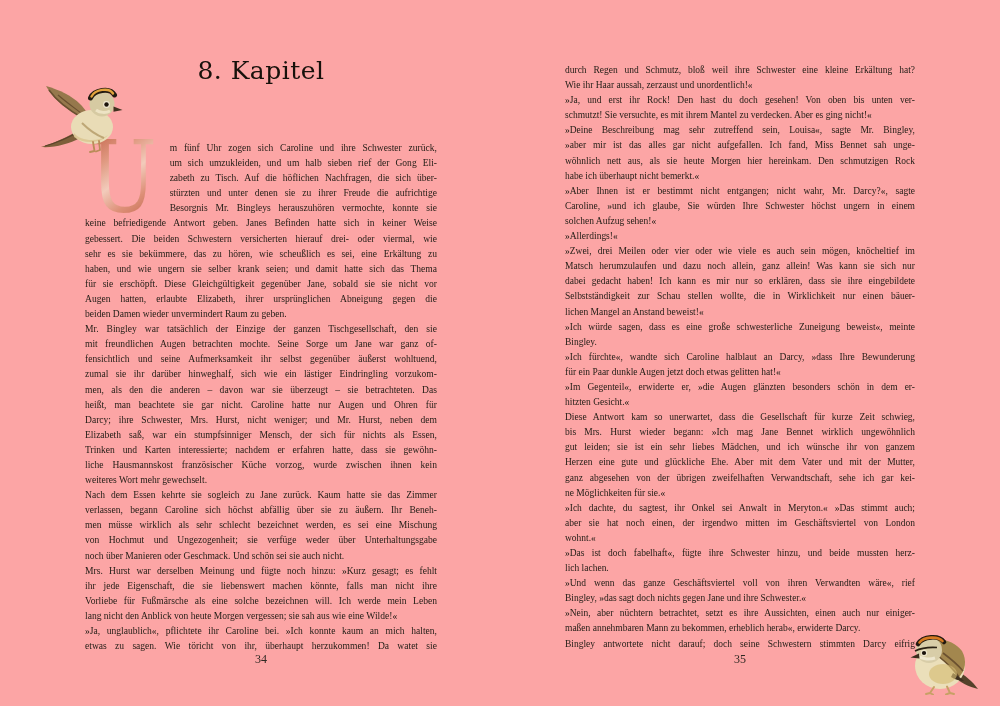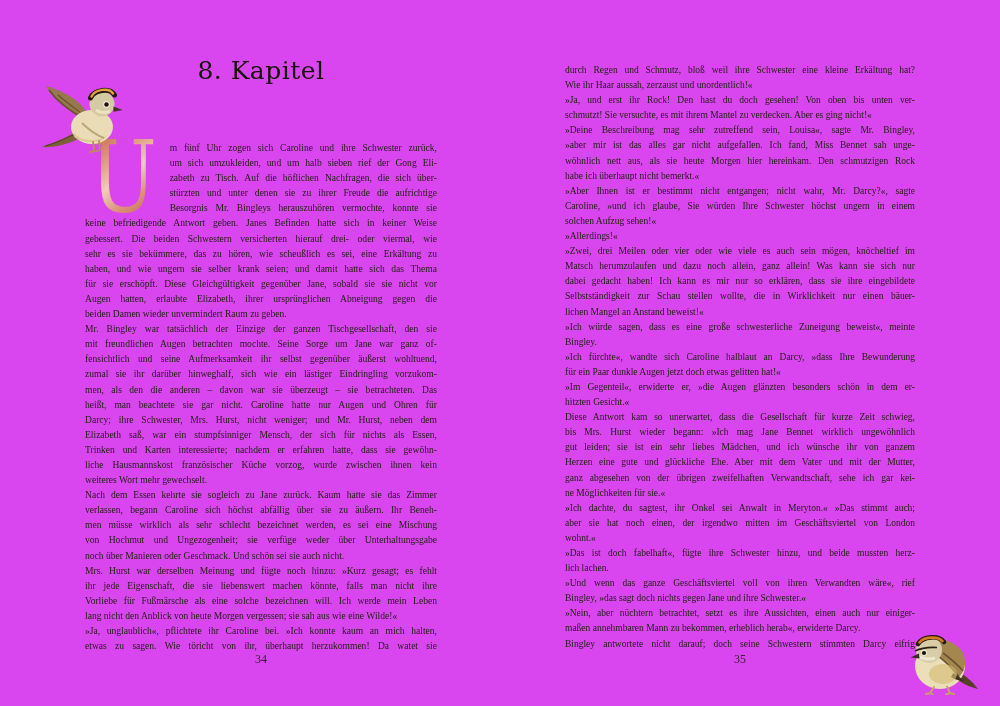--- a/index.html
+++ b/index.html
@@ -1,16 +1,16 @@
 <!DOCTYPE html>
 <html><head>
 <meta charset="utf-8">
 <style>
   html,body{margin:0;padding:0;background:#fff;}
-  .spread{position:relative;width:1000px;height:706px;background:#d946ef;overflow:hidden;
+  .spread{position:relative;width:1000px;height:706px;background:#fca5a5;overflow:hidden;
           font-family:"Liberation Serif","DejaVu Serif",serif;color:#262019;}
   .chapter-title{position:absolute;left:85px;top:56px;width:352px;text-align:center;
           font-family:"DejaVu Serif",serif;font-size:25px;line-height:1.2;color:#17110b;letter-spacing:.5px;}
   .dropcap{position:absolute;left:90px;top:128px;font-family:"DejaVu Serif",serif;font-size:99px;line-height:1;
           transform:scaleX(.8);transform-origin:0 0;
           background:linear-gradient(150deg,#c76c52 8%,#e09a82 30%,#f2cbbb 50%,#dd9078 70%,#bf6148 95%);
           -webkit-background-clip:text;background-clip:text;color:transparent;}
   .body{position:absolute;font-size:11.4px;line-height:15.1px;transform-origin:0 0;}
   .body.left{left:85px;top:140px;width:420px;transform:scaleX(.838);}
   .body.right{left:565px;top:62px;width:420px;transform:scaleX(.8333);}

